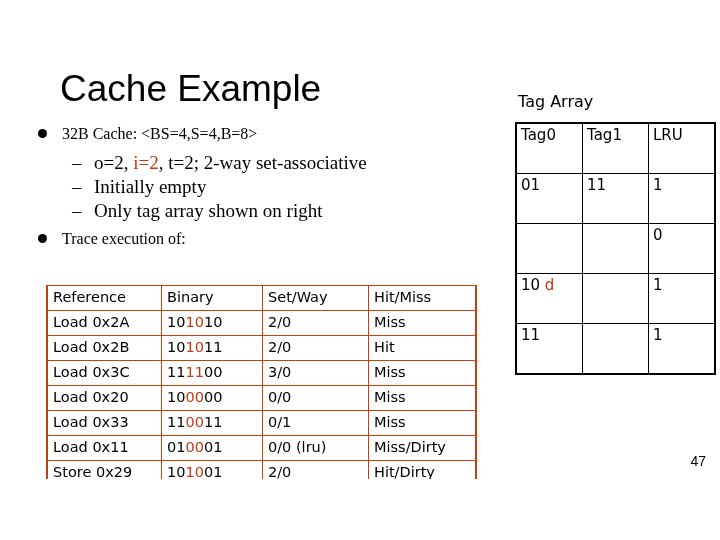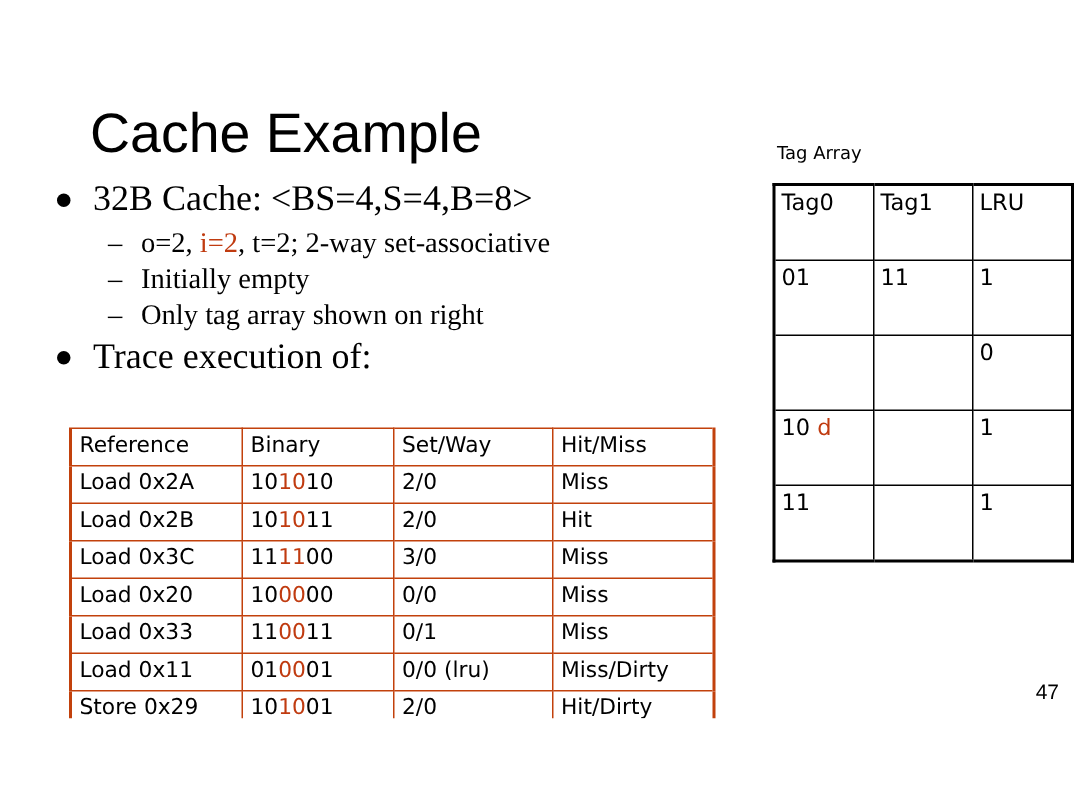--- a/index.html
+++ b/index.html
@@ -33,21 +33,21 @@
   
   #body {
     position: absolute;
     left: 28px;
     top: 118px;
     width: 450px;
   }
   .lvl1 {
     position: relative;
     padding-left: 34px;
-    font-size: 24px;
+    font-size: 16px;
     line-height: 31px;
     margin: 0 0 2px 0;
     white-space: nowrap;
   }
   .lvl1 .bullet {
     position: absolute;
     left: 10px;
     top: 11px;
     width: 9px;
     height: 9px;
@@ -98,21 +98,21 @@
   #trace-table .outer-r { border-right-width: 2px; }
   #trace-table tr.last-row td  { border-bottom-width: 2px; }
   .bin { letter-spacing: 0px; }
 
   
   #tag-array-label {
     position: absolute;
     left: 518px;
     top: 95px;
     font-family: "DejaVu Sans", "Liberation Sans", sans-serif;
-    font-size: 12px;
+    font-size: 16px;
     line-height: 14px;
     color: #000000;
   }
   #tag-table {
     position: absolute;
     left: 515px;
     top: 122px;
     border-collapse: collapse;
     font-family: "DejaVu Sans", "Liberation Sans", sans-serif;
     font-size: 15px;

